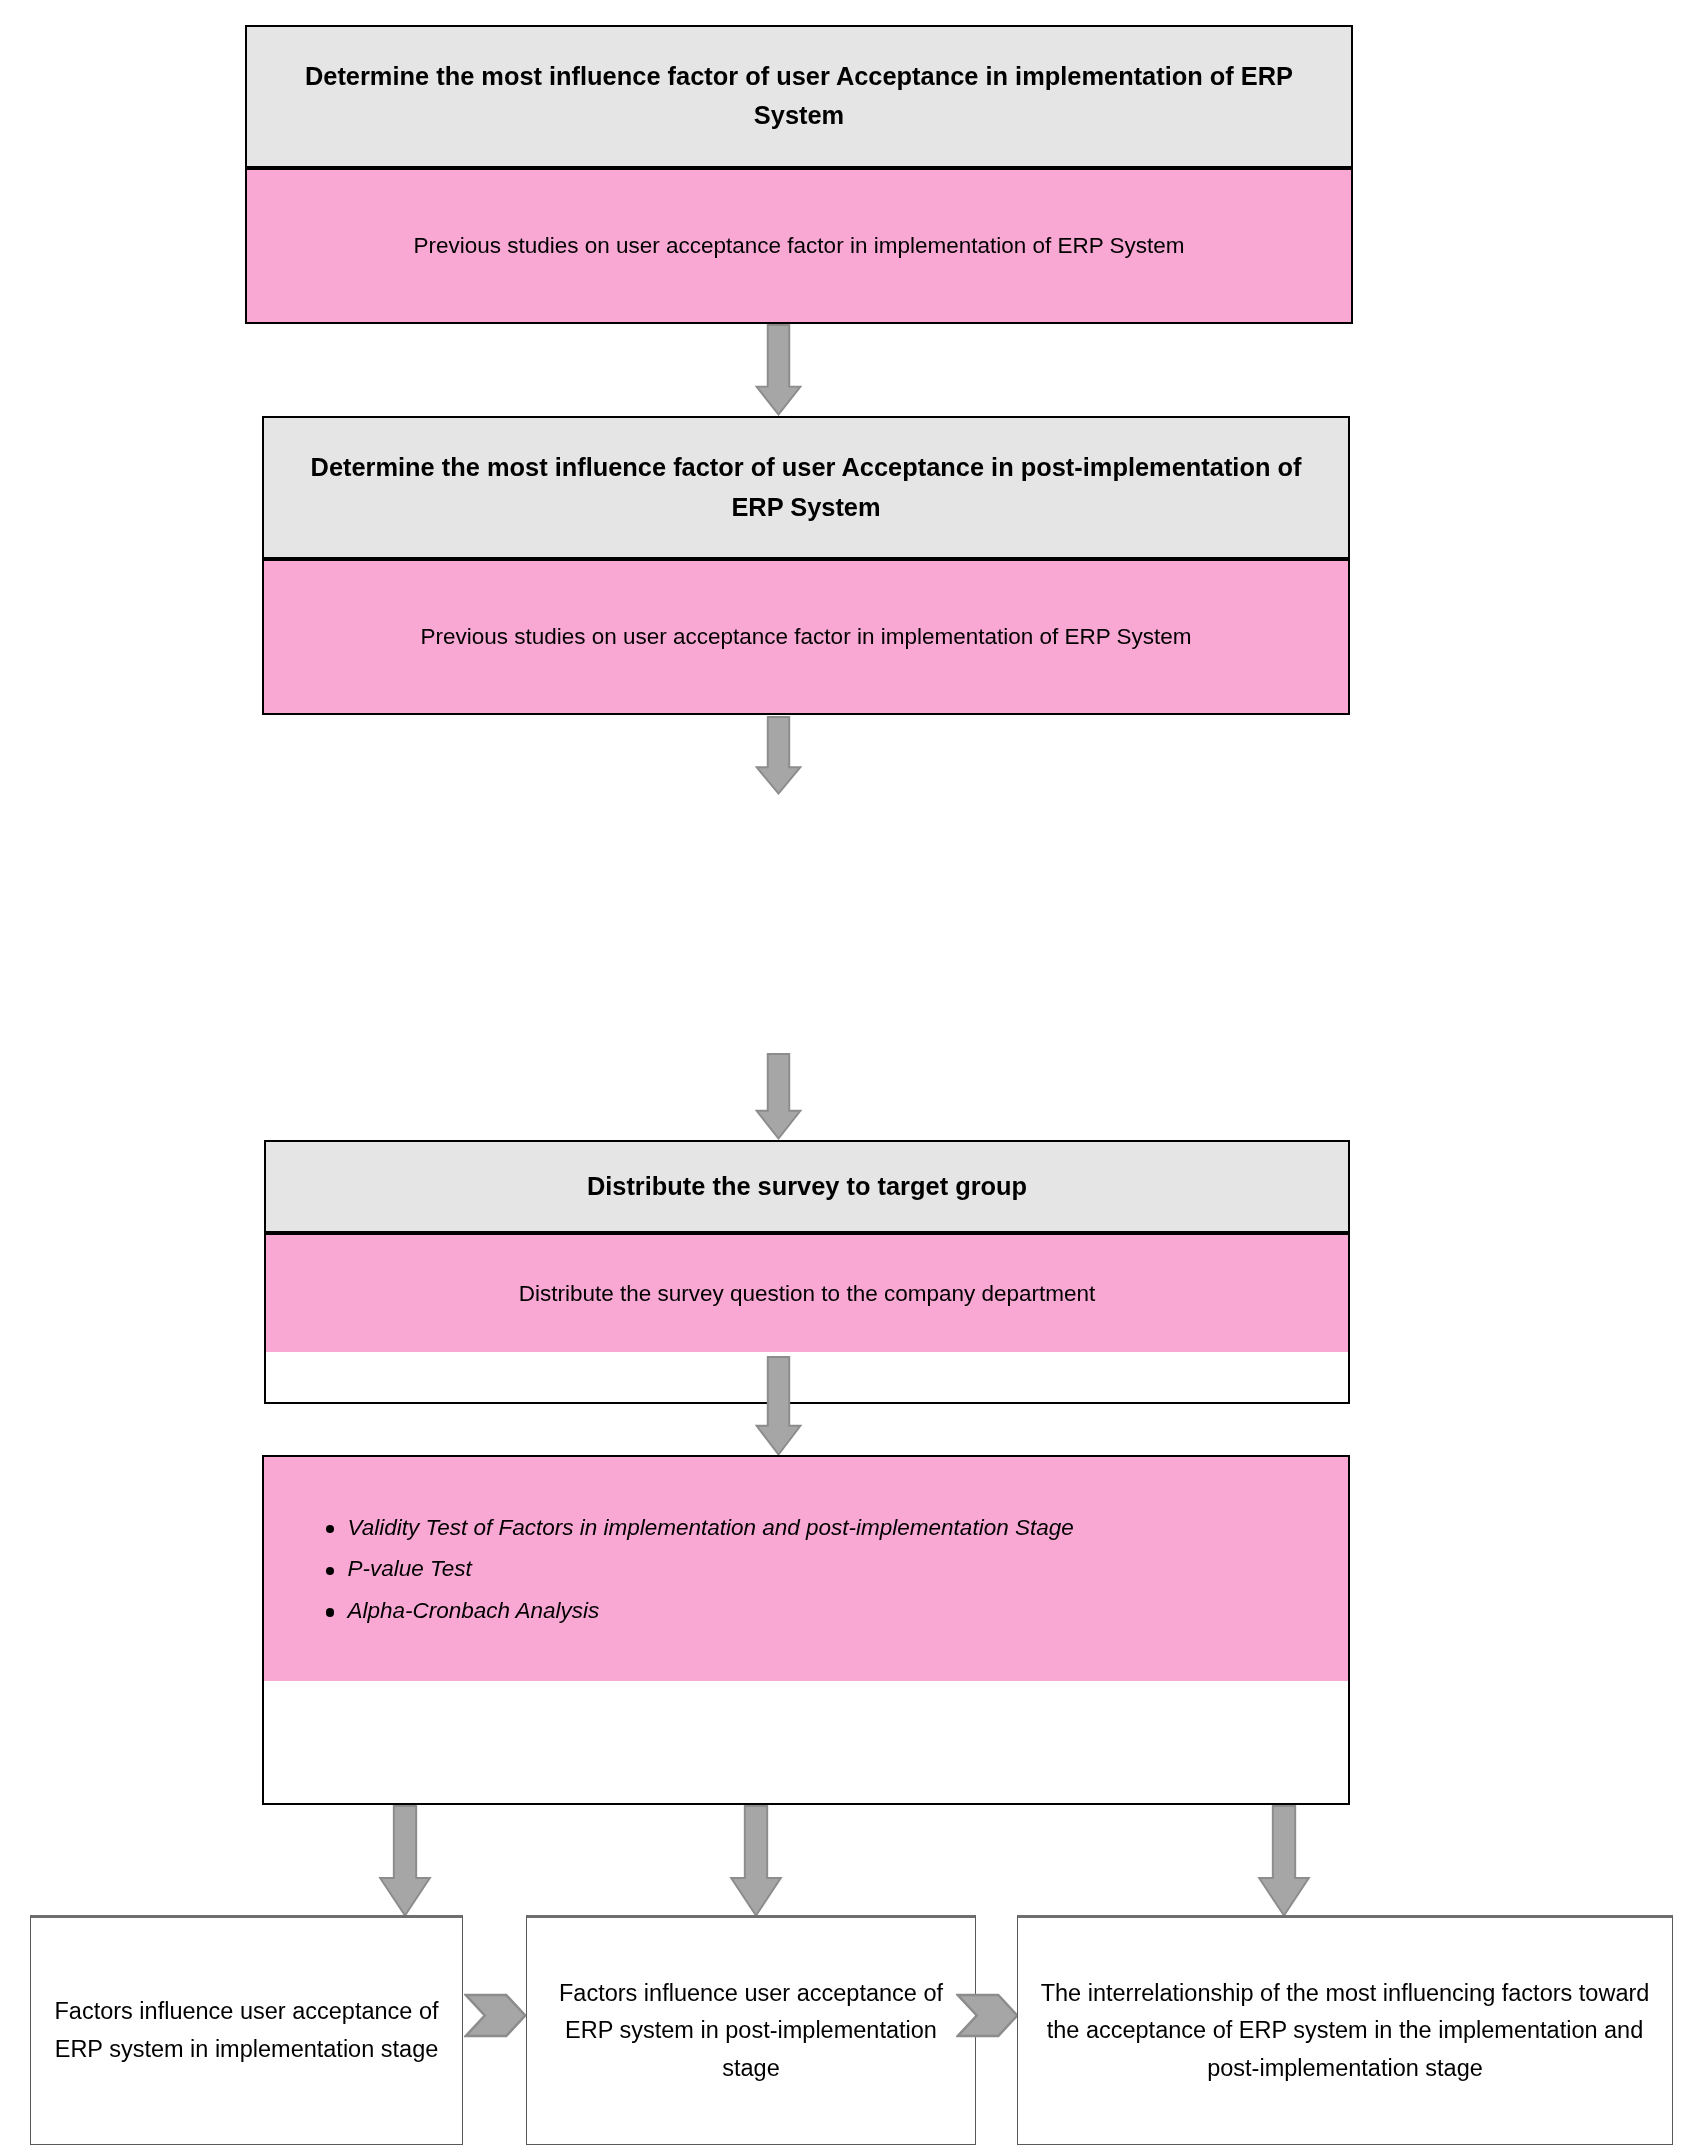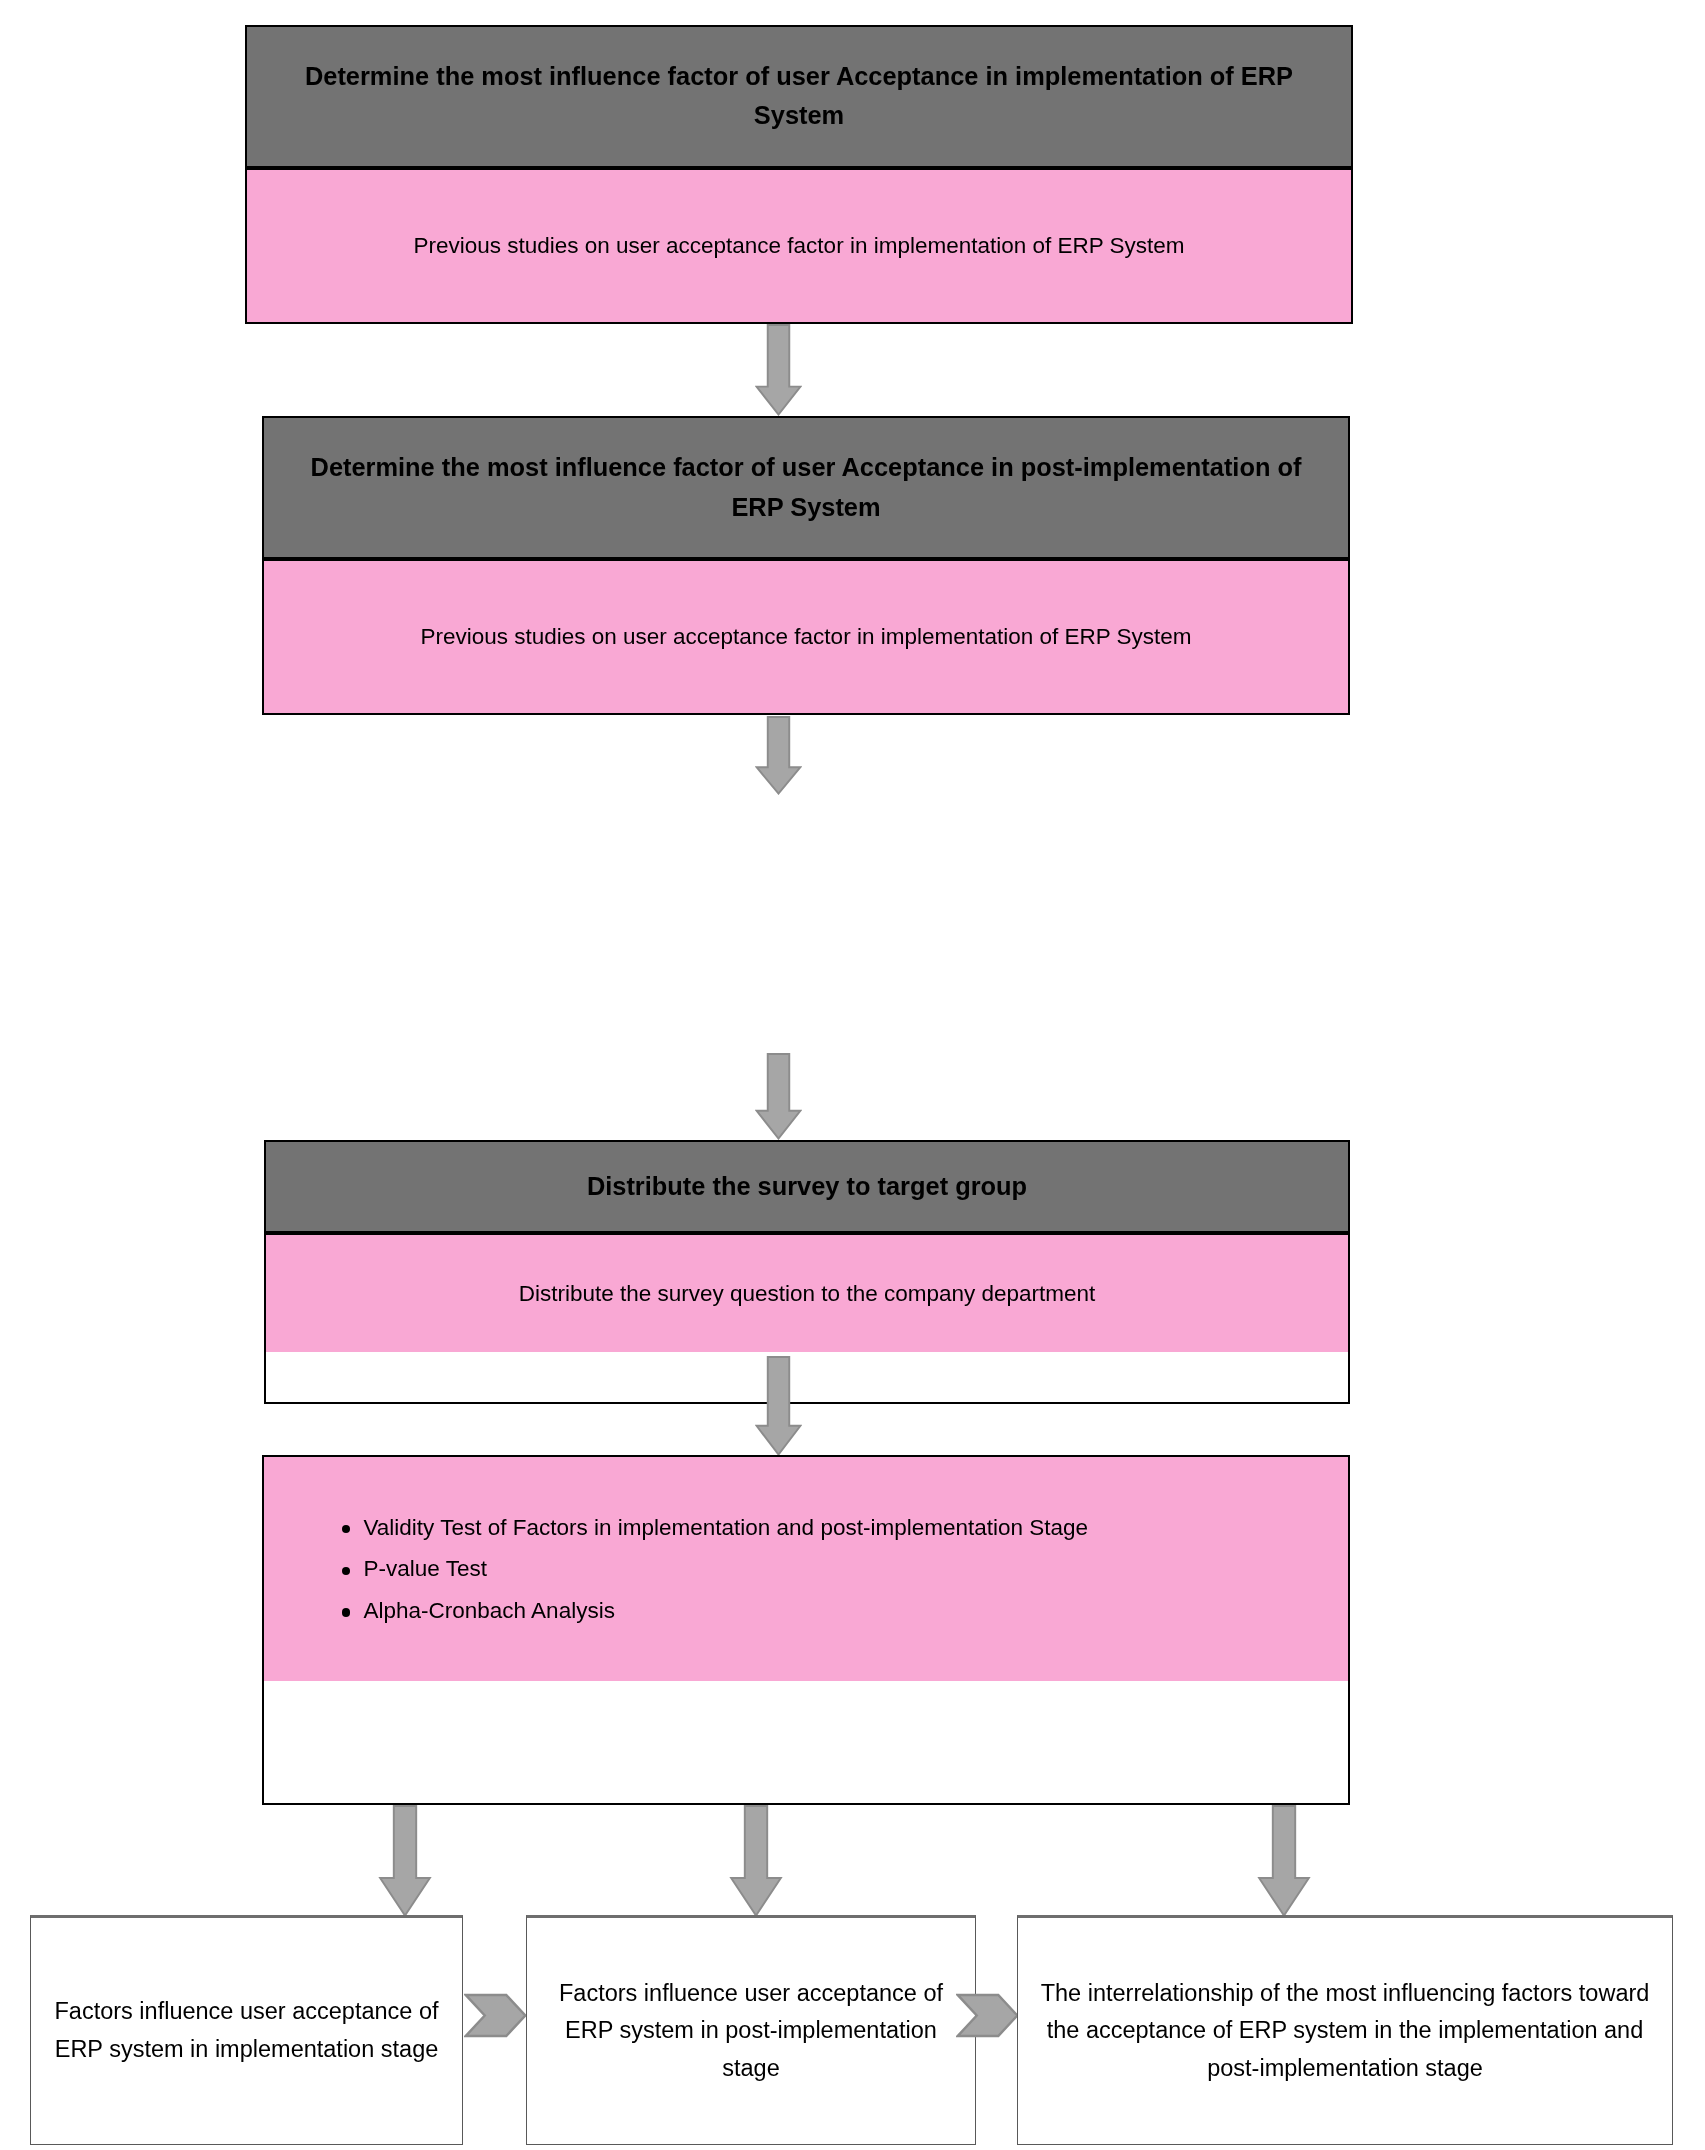--- a/index.html
+++ b/index.html
@@ -3,41 +3,41 @@
 <meta charset="utf-8">
 <style>
   html,body{margin:0;padding:0;background:#ffffff;}
   body{width:1705px;height:2151px;position:relative;font-family:"Liberation Sans",sans-serif;color:#000;}
   .canvas{position:absolute;left:0;top:0;width:1705px;height:2151px;}
 
   
   .proc{position:absolute;box-sizing:border-box;border:2.4px solid #000;background:#fff;}
   .proc .hd{
     box-sizing:border-box;
-    background:#737373;
+    background:#e5e5e5;
     border-bottom:4.4px solid #000;
     display:flex;align-items:center;justify-content:center;
     text-align:center;
     font-weight:bold;
     font-size:25.4px;
     line-height:1.55;
     padding:0 34px;
   }
   .proc .bd{
     box-sizing:border-box;
     background:#f9a8d4;
     display:flex;align-items:center;justify-content:center;
     text-align:center;
     font-size:22.5px;
     line-height:1.5;
     padding:0 29px;
   }
   .proc .bd.left{justify-content:flex-start;text-align:left;align-items:center;}
 
-  ul.bullets{margin:16px;padding:0 0 0 28px;list-style:none;}
+  ul.bullets{margin:0;padding:0 0 0 28px;list-style:none;font-style:italic;}
   ul.bullets li{
     font-size:22.5px;line-height:1.12;margin:0 0 16.6px 0;position:relative;padding-left:21.5px;
     white-space:nowrap;
   }
   ul.bullets li:last-child{margin-bottom:0;}
   ul.bullets li:before{
     content:"";position:absolute;left:0;top:10.3px;width:8.3px;height:8.3px;border-radius:50%;background:#000;
   }
 
   

